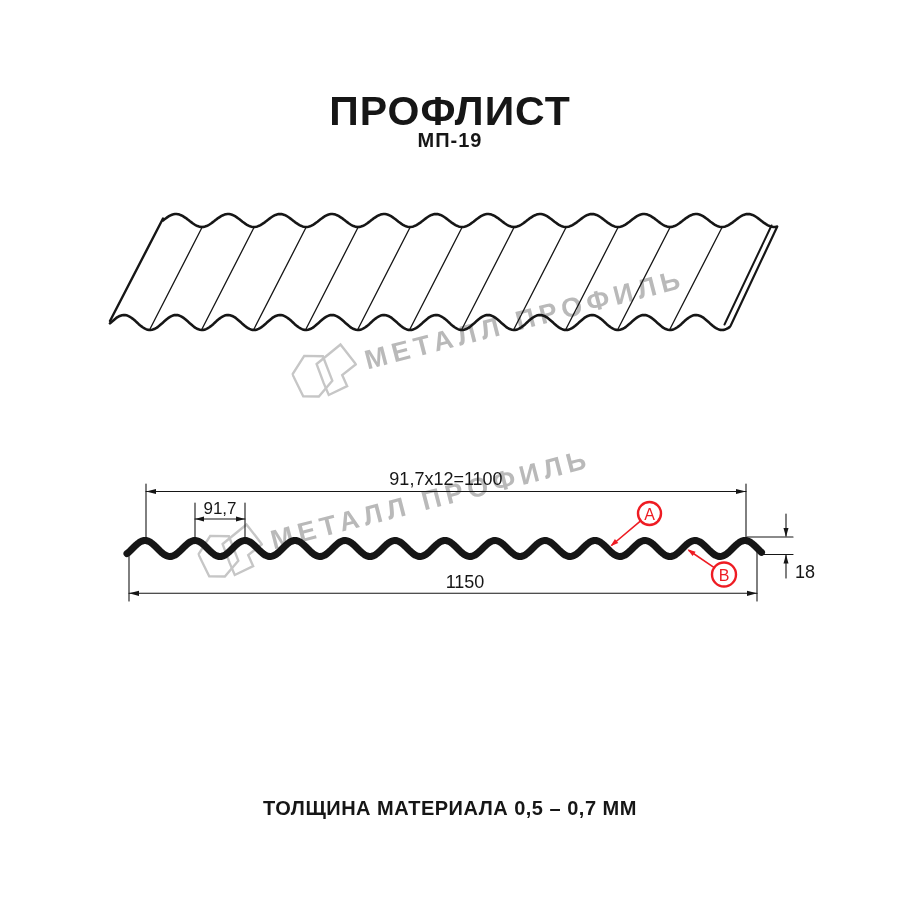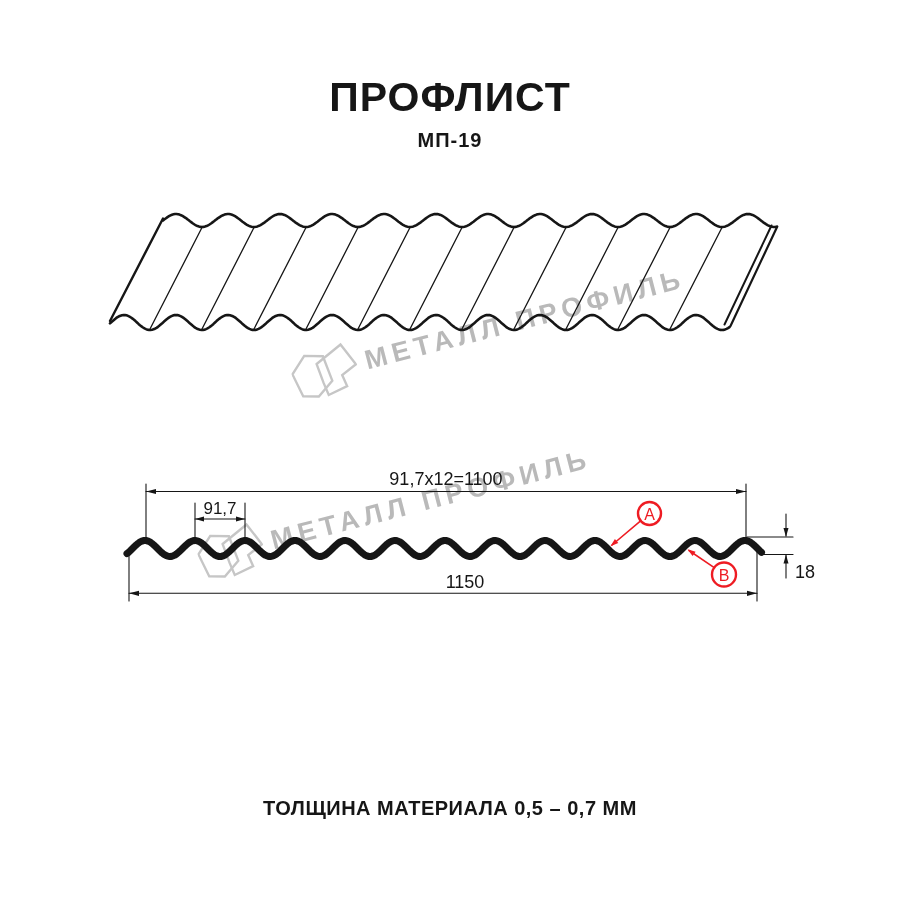--- a/index.html
+++ b/index.html
@@ -1,19 +1,19 @@
 <!DOCTYPE html>
 <html style="--ink: #161616; --accent: #ee1c23; --wm-text: #b9b9b9; --wm-logo: #c6c6c6;"><head>
 <meta charset="utf-8">
 <style>
   html,body{margin:0;padding:0;width:900px;height:900px;background:#ffffff;overflow:hidden;}
   body{position:relative;font-family:"Liberation Sans", sans-serif;color:var(--ink,#161616);}
   .abs{position:absolute;}
   .centered{left:0;right:0;text-align:center;}
-  .title{top:74px;font-size:41px;font-weight:bold;letter-spacing:1px;}
+  .title{top:88px;font-size:41px;font-weight:bold;letter-spacing:1px;}
   .subtitle{top:129px;font-size:20px;font-weight:600;letter-spacing:1px;}
   .footer-note{top:797px;font-size:20px;font-weight:600;letter-spacing:.5px;}
   .watermark{position:absolute;width:430px;height:60px;transform:rotate(-14.5deg);transform-origin:0 0;z-index:1;}
   .wm-logo{position:absolute;left:0;top:-10px;}
   .wm-text{position:absolute;left:75px;top:0;font-size:27px;font-weight:bold;letter-spacing:5px;
            color:var(--wm-text,#b9b9b9);white-space:nowrap;}
   svg.drawing{position:absolute;left:0;top:0;z-index:2;}
   svg text{font-family:"Liberation Sans", sans-serif;fill:var(--ink,#161616);}
   .dim-text{font-size:18px;}
   .dim-text-small{font-size:17px;}

